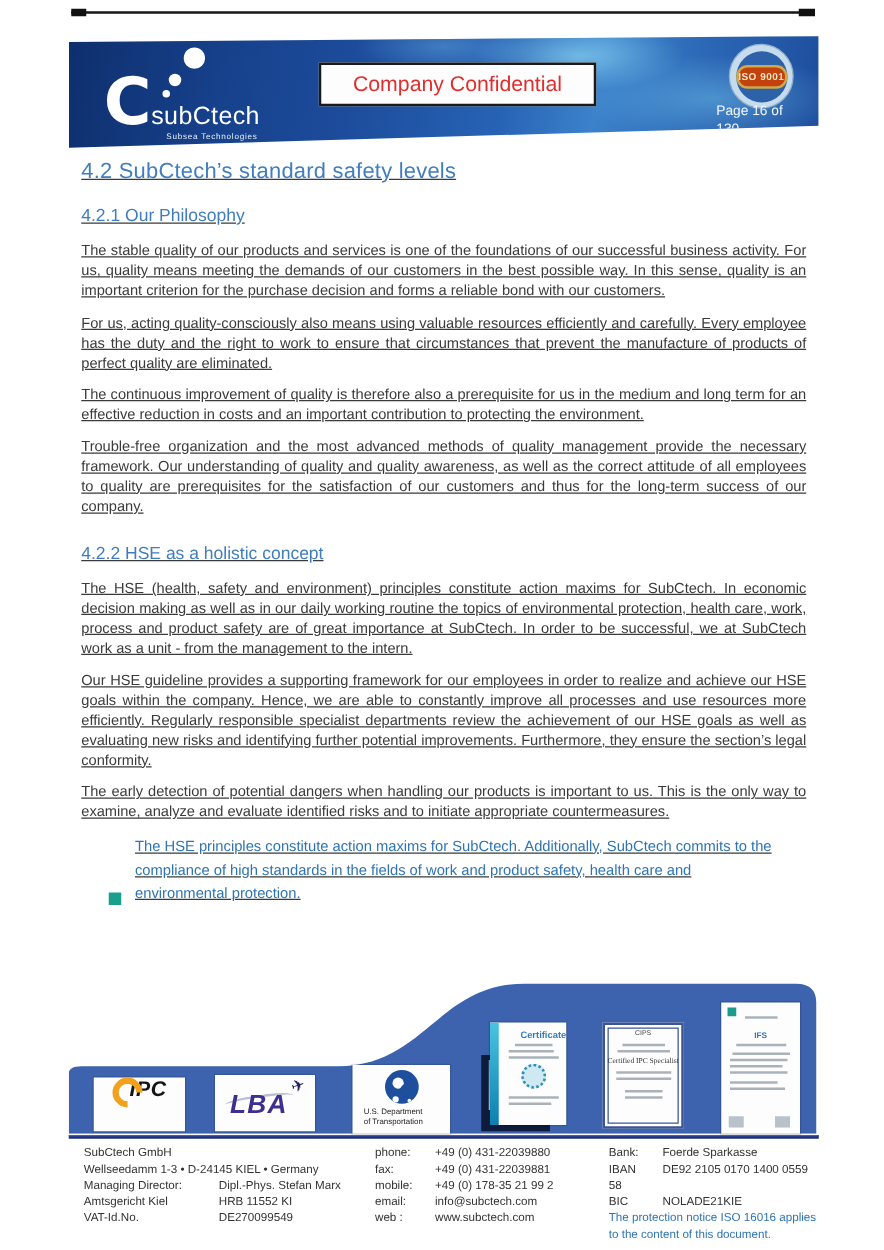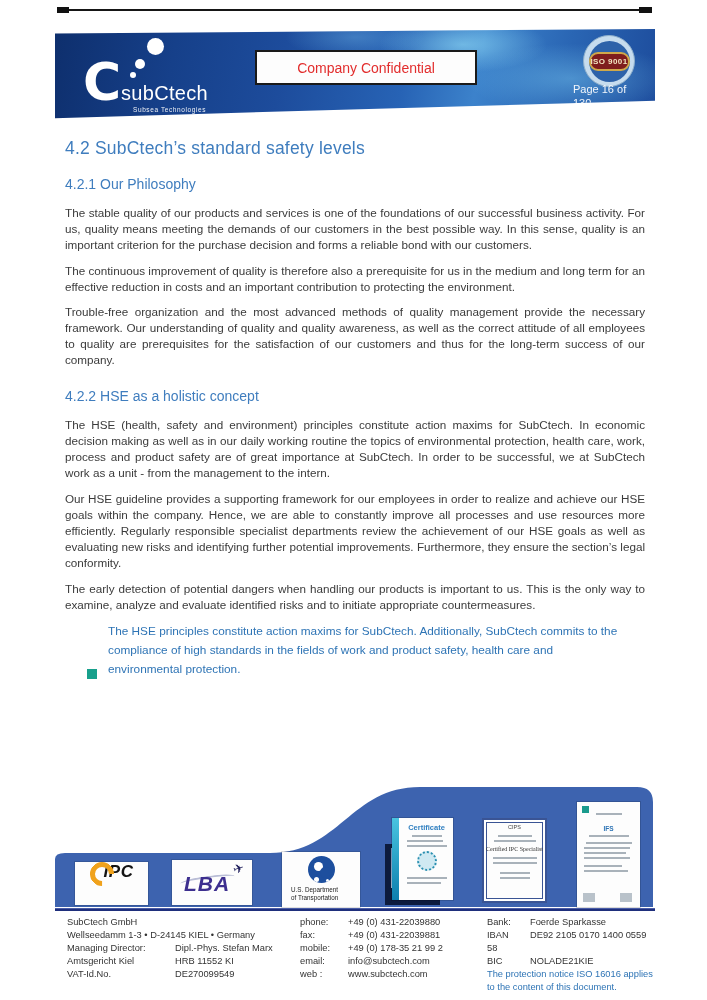--- a/index.html
+++ b/index.html
@@ -26,33 +26,33 @@
   .bubble { position:absolute; background:#fff; border-radius:50%; }
   .bubble.b1 { width:17px; height:17px; left:66px; top:4px; }
   .bubble.b2 { width:10px; height:10px; left:54px; top:25px; }
   .bubble.b3 { width:6px; height:6px; left:49px; top:38px; }
   .logo-c { position:absolute; left:2px; top:22px; font-size:52px; font-weight:bold; line-height:52px; font-family:"DejaVu Sans", sans-serif; }
   .logo-word { position:absolute; left:40px; top:48px; font-size:20px; font-weight:400; letter-spacing:.3px;text-align:right; }
   .logo-tag { position:absolute; left:52px; top:72px; font-size:6.5px; letter-spacing:.6px; opacity:.92; }
 
   .conf-box { position:absolute; left:200px; top:22px; width:222px; height:35px; background:#fdfdfd;
     border:2px solid #1a1a1a; display:flex; align-items:center; justify-content:center; }
-  .conf-box span { color:#e22d2d; font-size:14px; }
+  .conf-box span { color:#e22d2d; font-size:17px; }
 
   .iso-badge { position:absolute; left:528px; top:7px; width:52px; height:52px; border-radius:50%;
     background:#c6dcee; border:1px solid #8fb0cc; display:flex; align-items:center; justify-content:center; }
   .iso-inner { width:41px; height:41px; border-radius:50%; background:#2d62a9; display:flex; align-items:center; justify-content:center; }
-  .iso-band { width:46px; height:19px; background:#7f1d1d; border:2px solid #cfa84a; border-radius:9px;
+  .iso-band { width:46px; height:19px; background:#c2410c; border:2px solid #cfa84a; border-radius:9px;
     display:flex; align-items:center; justify-content:flex-end; }
   .iso-band span { color:#f3e6c2; font-size:8px; font-weight:bold; letter-spacing:.4px; white-space:nowrap; }
 
   .page-label { position:absolute; left:518px; top:54px; width:80px; color:#f2f6fb; font-size:11px; line-height:14px; }
 
   
-  .content { position:absolute; left:65px; top:138px; width:580px; color:#3b3b3b; }
+  .content { position:absolute; left:65px; top:126px; width:580px; color:#3b3b3b;text-decoration:underline; }
   h1.sec { font-size:17.5px; font-weight:400; color:#3f7dbe; margin:0 0 17px; letter-spacing:.2px; }
   h2.sub { font-size:14px; font-weight:400; color:#3f7dbe; margin:0 0 13px; }
   h2.sub2 { margin-top:20px; }
   .content p { font-size:11.7px; line-height:1.37; text-align:justify; margin:0 0 9.5px; }
   .bullet-item { display:flex; margin:4px 0 0 22px; width:540px;align-items:flex-end; }
   .bullet-sq { flex:0 0 10px; width:10px; height:10px; background:#18a08c; margin:4px 11px 0 0; }
   .bullet-text { color:#2e74b5; font-size:11.8px; line-height:1.6; }
 
   
   .wave-band { position:absolute; left:55px; top:782px; width:600px; height:125px; }
@@ -80,21 +80,21 @@
   .nato-emblem { width:43px; height:40px; position:relative; background:
       linear-gradient(135deg,#7ea6d2 0%,#b9cfe6 50%,#3c63a0 50%,#6f96c4 100%); }
   .nato-star { position:absolute; left:9px; top:8px; width:25px; height:25px; background:#f2f2f2;
     clip-path:polygon(50% 0,57% 43%,100% 50%,57% 57%,50% 100%,43% 57%,0 50%,43% 43%); }
   .nato-label { color:#e8e2cf; font-size:8.5px; letter-spacing:1.5px; text-align:center; margin-top:3px; }
 
   .cert { background:#fdfdfd; box-shadow:0 0 0 1px rgba(0,0,0,.15); overflow:hidden; }
   .tl { height:2px; background:#a9b2ba; margin:3px 7px 0; }
   .cert1 { left:337px; top:36px; width:61px; height:82px; padding-left:8px; }
   .cert1-strip { position:absolute; left:0; top:0; width:7px; height:100%; background:linear-gradient(180deg,#49c4e0,#0d7fae); }
-  .cert1-title { font-size:7.5px; font-weight:bold; color:#2f7fc0; text-align:center; margin-top:5px; }
+  .cert1-title { font-size:7.5px; font-weight:bold; color:#2f7fc0; text-align:right; margin-top:5px; }
   .cert1-seal { width:20px; height:20px; margin:4px auto 0; border-radius:50%; background:#cfe9f2; border:2px dotted #2a8fb0; }
   .cert2 { left:427px; top:36px; width:65px; height:85px; border:2px solid #3a5494; box-shadow:inset 0 0 0 2px #fff, inset 0 0 0 3px #3a5494; padding-top:4px; }
   .cert2-head { font-size:5.5px; color:#444; text-align:center; }
   .cert2-title { font-size:6px; color:#333; text-align:center; margin-top:4px; font-family:"Liberation Serif", serif; }
   .cert3 { left:522px; top:20px; width:63px; height:105px; padding-top:3px; }
   .cert3-logo { position:absolute; left:5px; top:4px; width:7px; height:7px; background:#1b9b8d; }
   .cert3-brand { font-size:6.5px; font-weight:bold; color:#2e74b5; text-align:center; margin-top:10px; }
   .cert3-block { position:absolute; bottom:5px; width:12px; height:9px; background:#b9c2ca; }
 
   
@@ -141,20 +141,21 @@
     <div class="page-label">
       <div>Page 16 of</div>
       <div>130</div>
     </div>
   </div>
 
   <div class="content">
     <h1 class="sec">4.2  SubCtech’s standard safety levels</h1>
     <h2 class="sub">4.2.1  Our Philosophy</h2>
     <p>The stable quality of our products and services is one of the foundations of our successful business activity. For us, quality means meeting the demands of our customers in the best possible way. In this sense, quality is an important criterion for the purchase decision and forms a reliable bond with our customers.</p>
+    <p>For us, acting quality-consciously also means using valuable resources efficiently and carefully. Every employee has the duty and the right to work to ensure that circumstances that prevent the manufacture of products of perfect quality are eliminated.</p>
     <p>The continuous improvement of quality is therefore also a prerequisite for us in the medium and long term for an effective reduction in costs and an important contribution to protecting the environment.</p>
     <p>Trouble-free organization and the most advanced methods of quality management provide the necessary framework. Our understanding of quality and quality awareness, as well as the correct attitude of all employees to quality are prerequisites for the satisfaction of our customers and thus for the long-term success of our company.</p>
     <h2 class="sub sub2">4.2.2  HSE as a holistic concept</h2>
     <p>The HSE (health, safety and environment) principles constitute action maxims for SubCtech. In economic decision making as well as in our daily working routine the topics of environmental protection, health care, work, process and product safety are of great importance at SubCtech. In order to be successful, we at SubCtech work as a unit - from the management to the intern.</p>
     <p>Our HSE guideline provides a supporting framework for our employees in order to realize and achieve our HSE goals within the company. Hence, we are able to constantly improve all processes and use resources more efficiently. Regularly responsible specialist departments review the achievement of our HSE goals as well as evaluating new risks and identifying further potential improvements. Furthermore, they ensure the section’s legal conformity.</p>
     <p>The early detection of potential dangers when handling our products is important to us. This is the only way to examine, analyze and evaluate identified risks and to initiate appropriate countermeasures.</p>
     <div class="bullet-item">
       <span class="bullet-sq"></span>
       <span class="bullet-text">The HSE principles constitute action maxims for SubCtech. Additionally, SubCtech commits to the compliance of high standards in the fields of work and product safety, health care and environmental protection.</span>
     </div>

